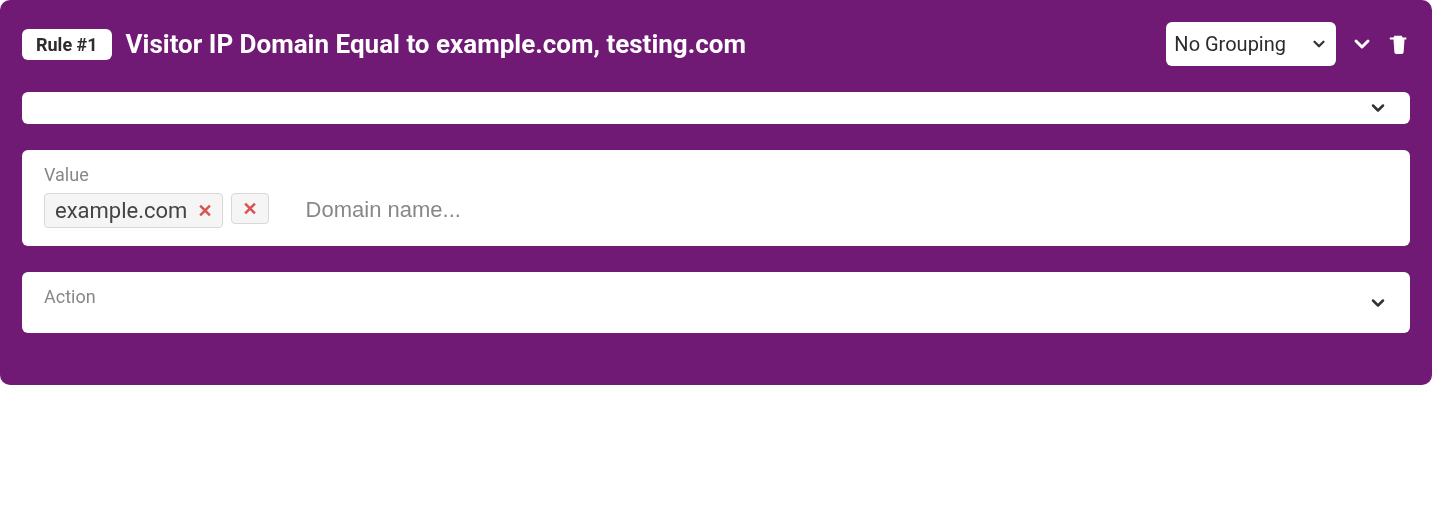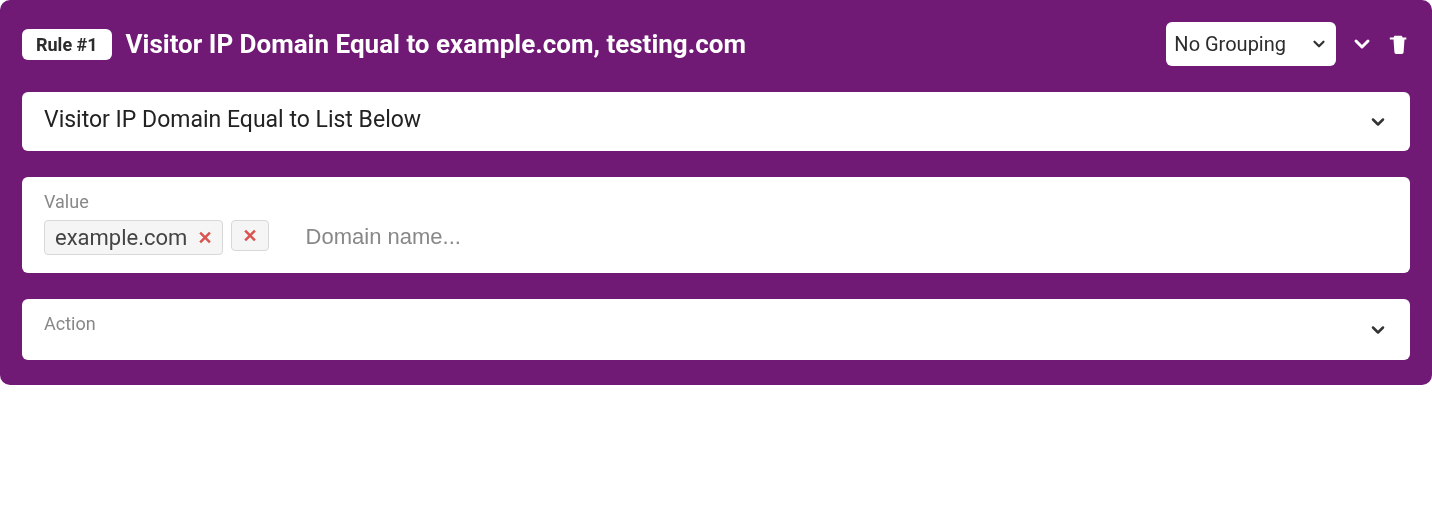--- a/index.html
+++ b/index.html
@@ -145,21 +145,20 @@
     </span>
 
     <span class="header-trash">
       <svg width="22" height="24" viewBox="0 0 24 24" fill="#fff">
           <path d="M6 7h12l-1 14a2 2 0 0 1-2 2H9a2 2 0 0 1-2-2L6 7zm3-4h6l1 2h4v2H2V5h4l1-2z"></path>
         </svg>
     </span>
   </div>
 
   <div class="panel">
-    <div class="panel-value">Visitor IP Domain Equal to List Below</div>
     <span class="panel-chevron">
       <svg width="20" height="20" viewBox="0 0 24 24" fill="none" stroke="#333" stroke-width="3" stroke-linecap="round" stroke-linejoin="round">
           <polyline points="6 9 12 15 18 9"></polyline>
         </svg>
     </span>
   </div>
 
   <div class="panel">
     <span class="panel-label">Value</span>
     <div class="tag-row">

